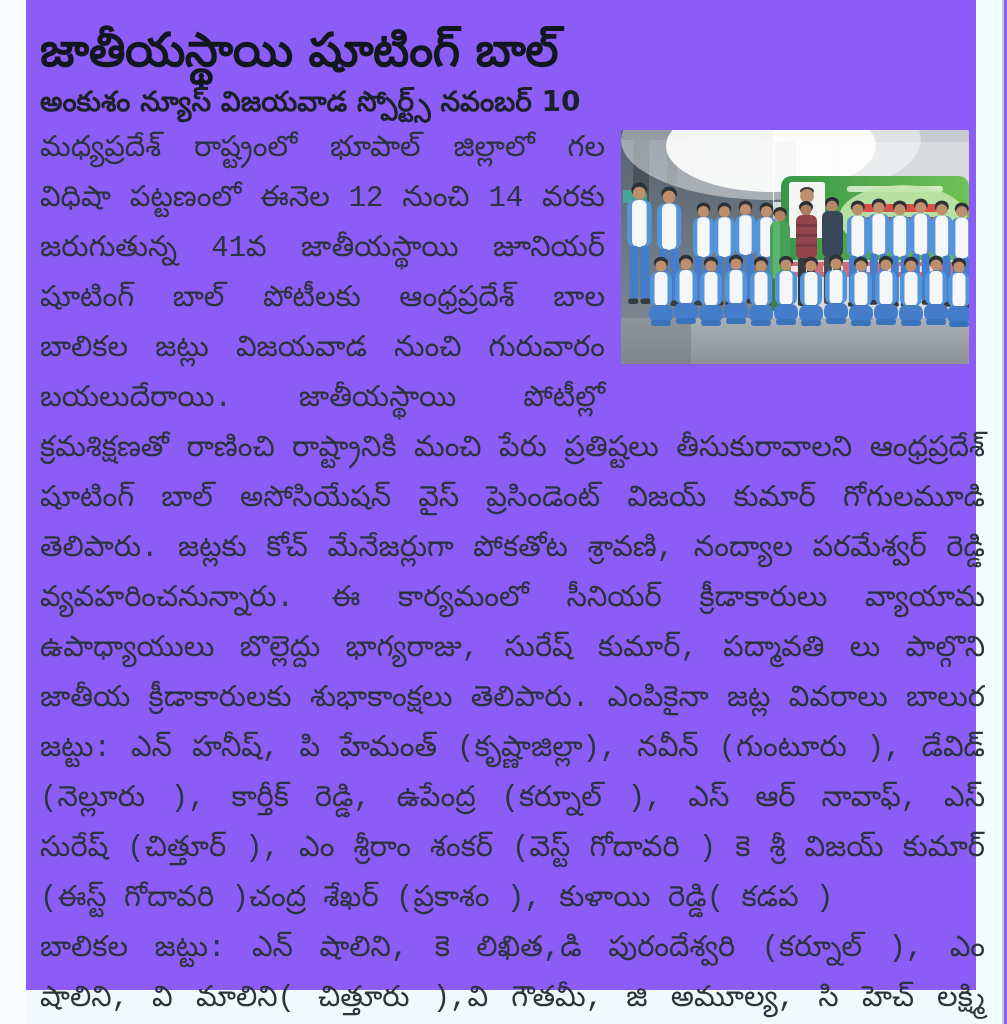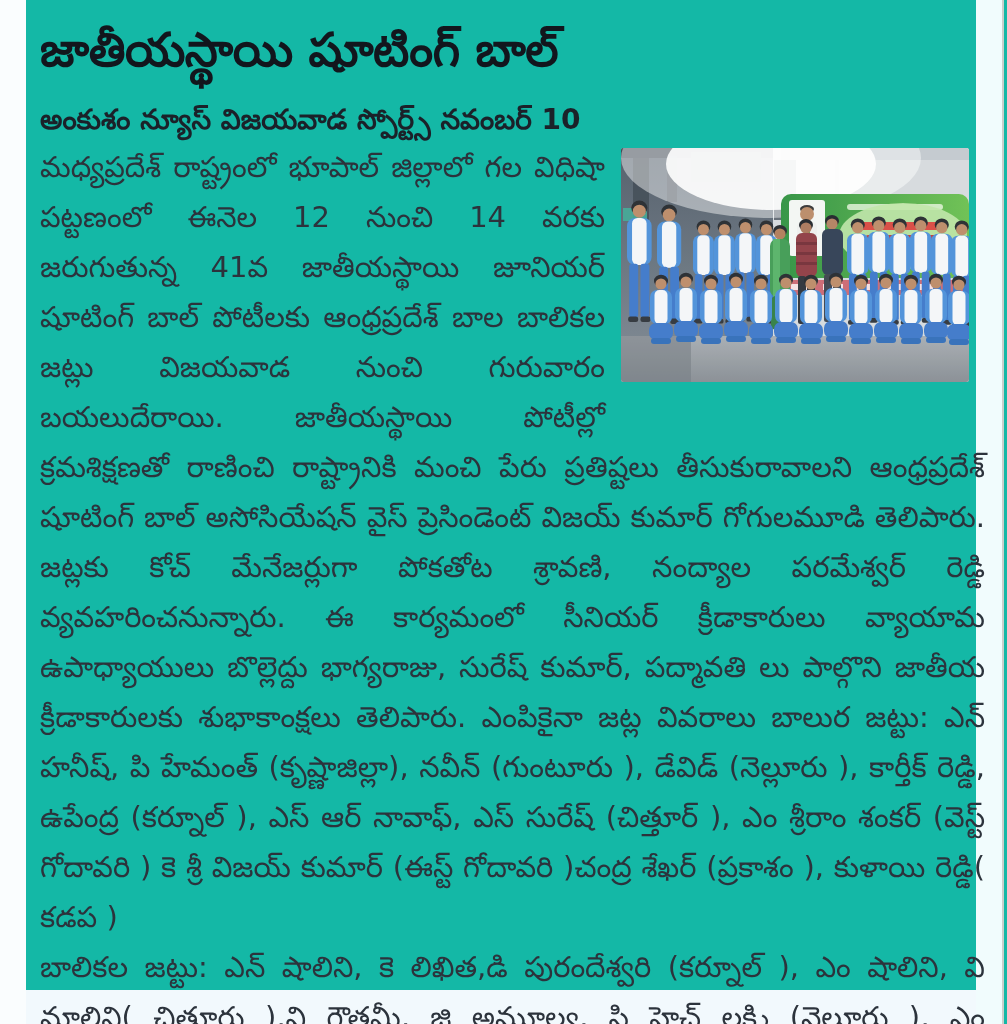--- a/index.html
+++ b/index.html
@@ -1,46 +1,46 @@
 <!DOCTYPE html>
 <html><head>
 <meta charset="utf-8">
 <style>
   html,body{margin:0;padding:0;}
   .page{
     position:relative;
     width:1007px;height:1024px;
-    background:#14b8a6;
+    background:#8b5cf6;
     overflow:hidden;
     font-family:"DejaVu Sans","Liberation Sans",sans-serif;
   }
   .strip-left{position:absolute;left:0;top:0;bottom:0;width:26px;background:#fafdfe;}
   .strip-right{position:absolute;left:976px;top:0;bottom:0;width:27px;background:#f1fcfd;}
   .edge-line{position:absolute;left:1002px;top:0;bottom:0;width:2px;background:#cbd0cc;}
   .strip-bottom{position:absolute;left:26px;right:31px;bottom:0;height:34px;background:#f2f9fd;}
   .top-frag{
     position:absolute;left:84px;top:-16px;
     font-size:26px;font-weight:700;color:#20242a;
   }
   .content{
     position:absolute;left:40px;top:18px;width:945px;
   }
   .headline{
     font-size:47px;line-height:63px;font-weight:700;
     color:#12161d;letter-spacing:-0.5px;
   }
   .byline{
     font-size:28px;line-height:42px;font-weight:600;
-    color:#1b2129;margin-top:18px;
+    color:#1b2129;margin-top:0;
   }
   .body-text{
     font-size:29px;line-height:50px;color:#2c333c;
     text-align:justify;margin-top:1px;
   }
-  .body-text p{margin:0;}
+  .body-text p{margin:0;font-family:Liberation Mono, monospace;}
   .photo{
     float:right;width:348px;height:234px;
     margin:6px 16px 12px 16px;
     border-radius:3px;overflow:hidden;
     background:#cfd4d8;
   }
   .photo svg{display:block;}
 </style>
 </head>
 <body>

